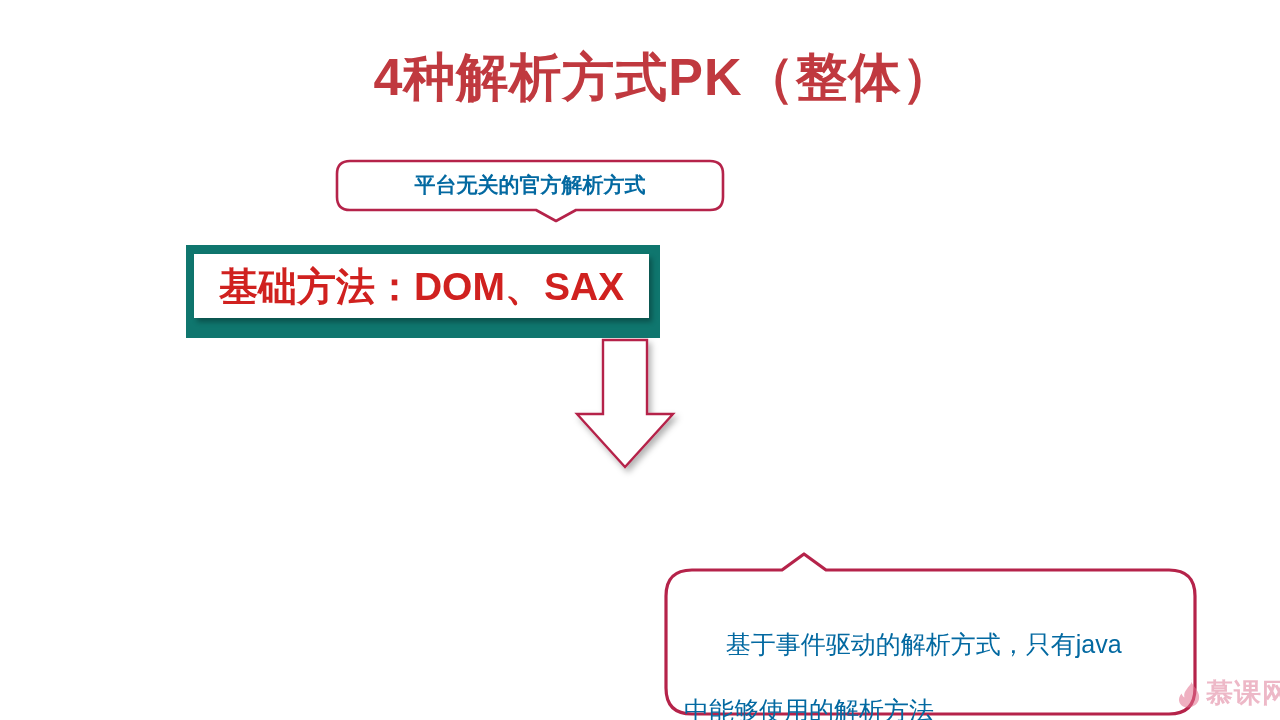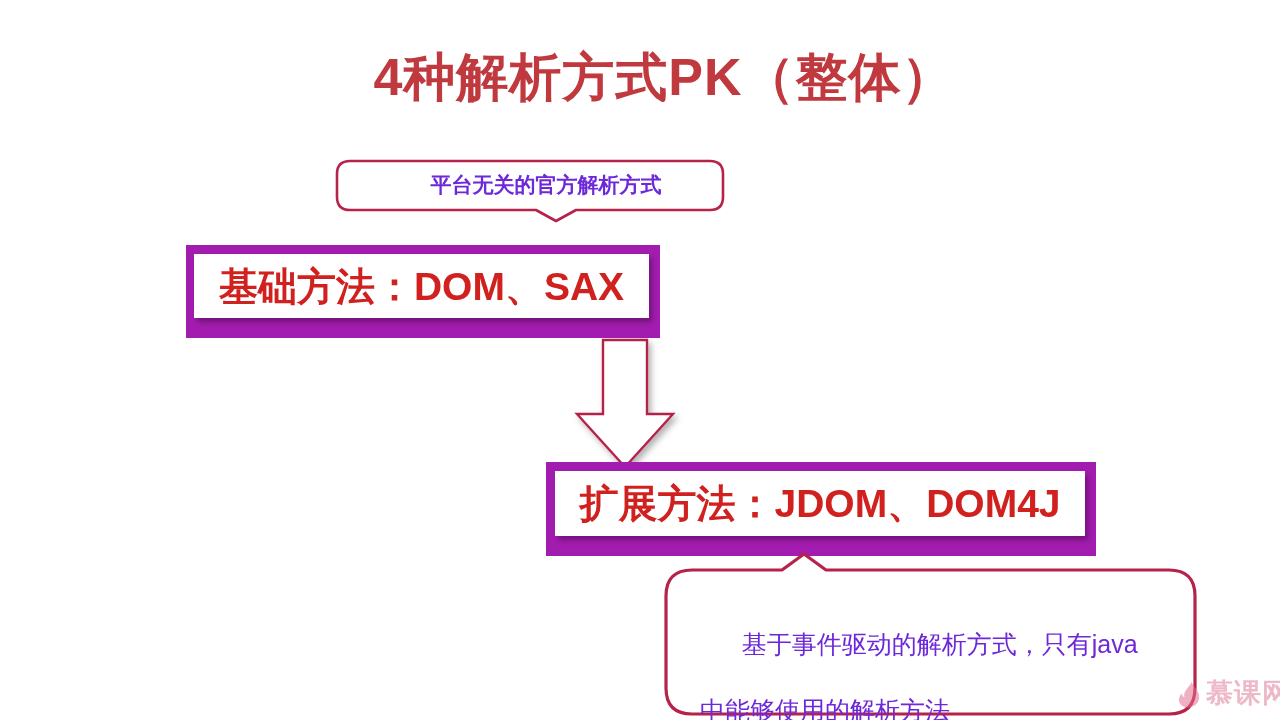--- a/index.html
+++ b/index.html
@@ -34,21 +34,21 @@
     font-weight: bold;
     color: #c0393f;
     letter-spacing: 1px;
     line-height: 1.15;
     white-space: nowrap;
   }
 
   
   .method-box {
     position: absolute;
-    background: #a21caf;
+    background: #0f766e;
     box-sizing: border-box;
   }
   .method-box .panel {
     position: absolute;
     background: #ffffff;
     box-shadow: 3px 4px 5px rgba(0,0,0,0.30);
     display: flex;
     align-items: center;
     justify-content: center;
     box-sizing: border-box;
@@ -98,24 +98,23 @@
     position: absolute;
   }
   .callout svg {
     position: absolute;
     left: 0;
     top: 0;
     overflow: visible;
   }
   .callout .callout-text {
     position: absolute;
-    color: #6d28d9;
+    color: #0369a1;
     line-height: 1.32;
     white-space: pre;
-    padding-left: 16px;
   }
 
   
   #callout-platform {
     left: 312px;
     top: 160px;
     width: 388px;
     height: 62px;
   }
   #callout-platform .callout-text {
@@ -245,25 +244,20 @@
       <path d="M 31 2
                L 75 2
                L 75 76
                L 101 76
                L 53 129
                L 5 76
                L 31 76 Z" fill="#ffffff" stroke="#b5234a" stroke-width="2.4" stroke-linejoin="miter" filter="url(#arrowShadow)"></path>
     </svg>
   </div>
 
-  <div class="method-box" id="box-extend">
-    <div class="panel">
-      <span class="panel-text">扩展方法：JDOM、DOM4J</span>
-    </div>
-  </div>
 
   <div class="callout" id="callout-java">
     <svg width="533" height="164" viewBox="0 0 533 164">
       <path d="M 28 18
                L 118 18
                L 140 2
                L 162 18
                L 505 18
                Q 531 18 531 44
                L 531 136

